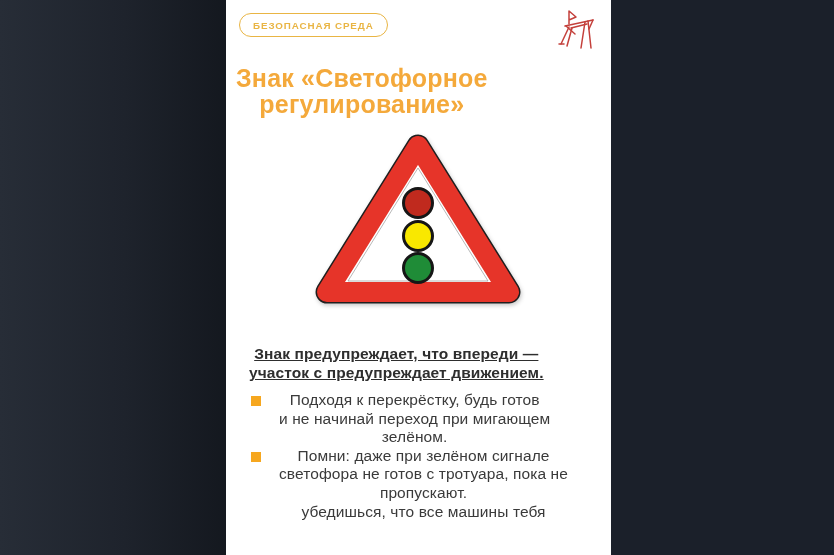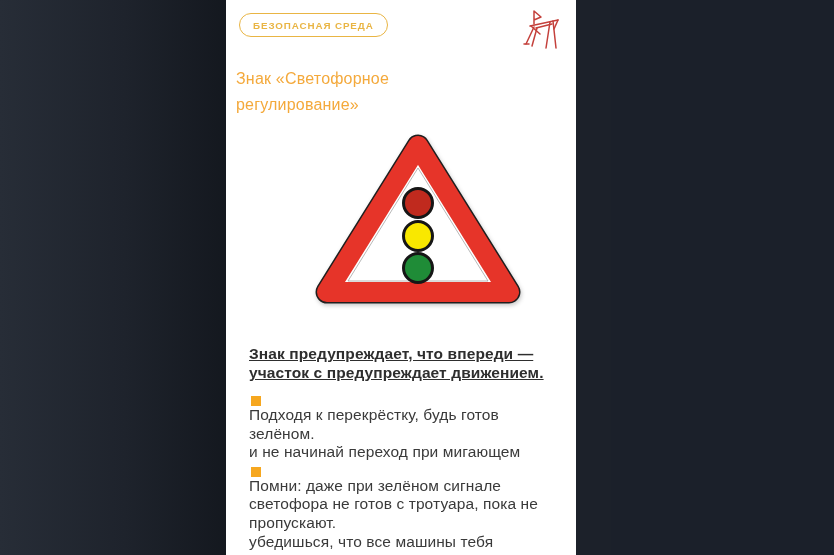--- a/index.html
+++ b/index.html
@@ -10,55 +10,56 @@
   }
   .backdrop-left{
     position:absolute;left:0;top:0;width:226px;height:555px;
     background:linear-gradient(90deg,#272d37 0%,#1e232c 55%,#14181f 100%);
   }
   .backdrop-right{
     position:absolute;left:611px;top:0;width:223px;height:555px;
     background:#1b202a;
   }
   .card{
-    position:absolute;left:226px;top:0;width:350px;height:555px;
+    position:absolute;left:226px;top:0;width:385px;height:555px;
     background:#ffffff;
+    text-align:center;
   }
   .badge{
     position:absolute;left:13px;top:13px;
     display:inline-block;
     border:1.5px solid #e9b544;border-radius:15px;
     color:#e9b544;font-size:9.8px;font-weight:700;letter-spacing:.9px;
     padding:6px 13px 5px 13px;line-height:11px;
     white-space:nowrap;
   }
   .brand-logo{
     position:absolute;right:14px;top:6px;width:40px;height:46px;
   }
   .title{
     position:absolute;left:10px;top:66px;
-    color:#f4a93b;font-size:16px;line-height:25.5px;font-weight:400;
+    color:#f4a93b;font-size:25px;line-height:25.5px;font-weight:700;
     letter-spacing:.2px;
   }
   .sign-wrap{
     position:absolute;left:86px;top:122px;width:212px;height:194px;
   }
   .sign-wrap svg{filter:drop-shadow(1px 2px 2px rgba(0,0,0,.22));}
   .description{
     position:absolute;left:23px;top:345px;
     color:#2e2e2e;font-size:15.5px;line-height:18.8px;font-weight:700;
     letter-spacing:.1px;
     text-decoration:underline;
   }
   .tips{
     position:absolute;left:23px;top:391px;right:10px;
     list-style:none;margin:0;padding:0;
   }
   .tips li{
-    display:flex;align-items:flex-start;margin:0 0 0 0;flex-direction:column;
+    display:flex;align-items:flex-start;margin:0 0 0 0;
   }
   .tips .sq{
     flex:0 0 auto;width:10px;height:10px;background:#f6a71f;
     margin:5px 18px 0 2px;
   }
   .tip-lines{
     color:#3a3a3a;font-size:15.5px;line-height:18.6px;font-weight:400;
     letter-spacing:.1px;
   }
 </style>
@@ -108,22 +109,22 @@
   <div class="description">
     <div>Знак предупреждает, что впереди —</div>
     <div>участок с предупреждает движением.</div>
   </div>
 
   <ul class="tips">
     <li>
       <span class="sq"></span>
       <div class="tip-lines">
         <div>Подходя к перекрёстку, будь готов</div>
+        <div>и не начинай переход при мигающем</div>
         <div>зелёном.</div>
-        <div>и не начинай переход при мигающем</div>
       </div>
     </li>
     <li>
       <span class="sq"></span>
       <div class="tip-lines">
         <div>Помни: даже при зелёном сигнале</div>
         <div>светофора не готов с тротуара, пока не</div>
         <div>пропускают.</div>
         <div>убедишься, что все машины тебя</div>
       </div>

